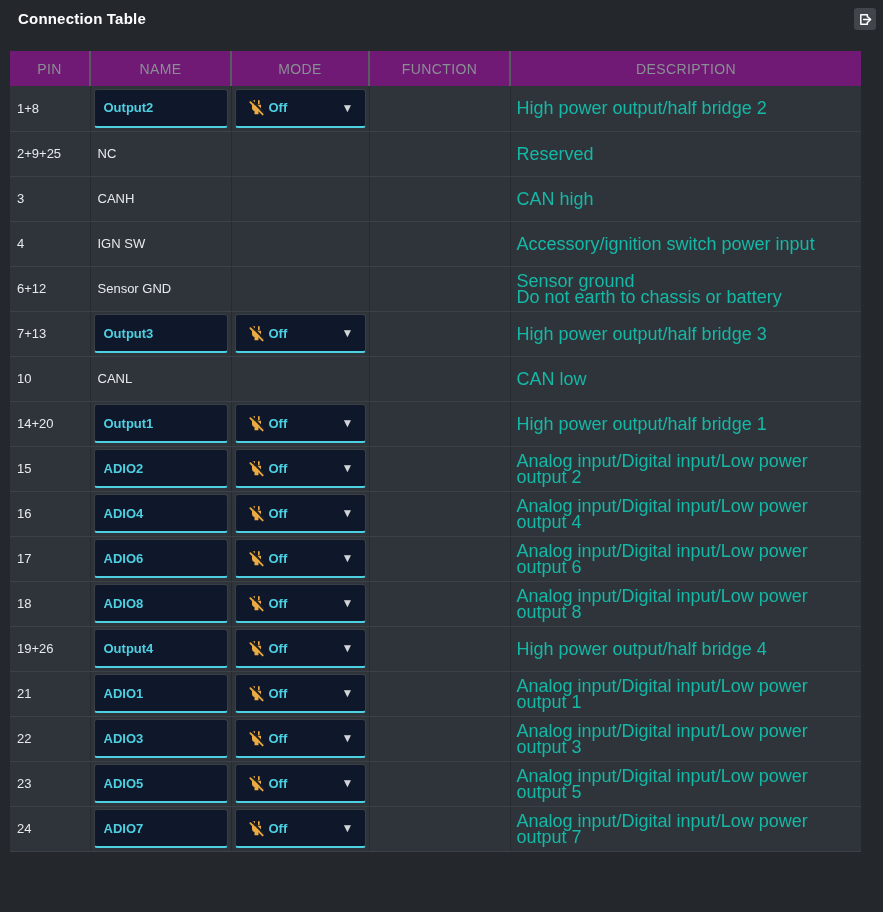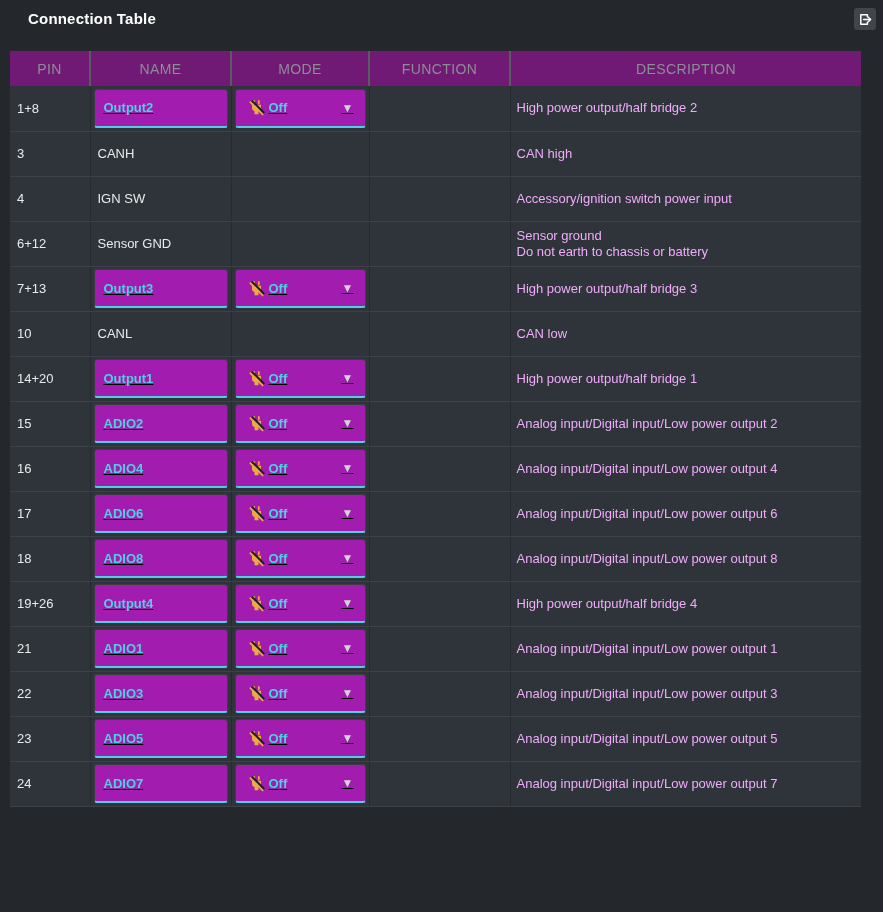--- a/index.html
+++ b/index.html
@@ -6,21 +6,21 @@
   html, body {
     margin: 0; padding: 0;
     width: 883px; height: 912px;
     background: #24272c;
     font-family: "Liberation Sans", sans-serif;
     overflow: hidden;
   }
   
   .titlebar { position: relative; height: 51px; }
   .page-title {
-    position: absolute; left: 28px; top: 10px;
+    position: absolute; left: 18px; top: 10px;
     margin: 0; font-size: 15px; font-weight: bold; color: #ffffff;
     letter-spacing: 0.2px;
   }
   .export-btn {
     position: absolute; right: 7px; top: 8px;
     width: 22px; height: 22px;
     background: #41464c; border: none; border-radius: 3px;
     display: flex; align-items: center; justify-content: center;
     padding: 0; cursor: pointer;
   }
@@ -38,33 +38,32 @@
   tbody td {
     height: 45px; background: #2f343a;
     border-bottom: 1px solid #3c4148;
     padding: 0; vertical-align: middle;
   }
   tbody td + td { border-left: 1px solid #262a2f; }
   .pin-text, .name-static {
     color: #e8eaec; font-size: 13px; padding-left: 7px; display: block;
   }
   .desc-text {
-    color: #f0abfc; font-size: 13px; line-height: 16px;
+    color: #14b8a6; font-size: 18px; line-height: 16px;
     padding-left: 6px; white-space: pre-line;
   }
   
   .name-field, .mode-select {
     margin: 2px 3px; height: 39px;
-    background: #a21caf;
+    background: #0f172a;
     border: 1px solid #3a3f45;
     border-bottom: 2px solid #4dd0e1;
     border-radius: 3px;
     display: flex; align-items: center;
     cursor: pointer;
-    text-decoration: underline;
   }
   .name-field { padding-left: 9px; }
   .name-text, .mode-text {
     color: #4dd0e1; font-size: 13px; font-weight: bold;
   }
   
   .mode-select { padding: 0 11px; gap: 3px; }
   .plug-off-icon { display: flex; align-items: center; }
   .caret {
     margin-left: auto; color: #d2d5d8; font-size: 12px; line-height: 1;
@@ -131,20 +130,36 @@
         <span class="caret">▼</span>
       </div>
     </td>
     <td class="col-function"></td>
     <td class="col-desc">
       <div class="desc-text">High power output/half bridge 2</div>
     </td>
   </tr>
       <tr>
     <td class="col-pin">
+      <span class="pin-text">2+9+25</span>
+    </td>
+    <td class="col-name">
+
+      <span class="name-static">NC</span>
+    </td>
+    <td class="col-mode">
+      
+    </td>
+    <td class="col-function"></td>
+    <td class="col-desc">
+      <div class="desc-text">Reserved</div>
+    </td>
+  </tr>
+      <tr>
+    <td class="col-pin">
       <span class="pin-text">3</span>
     </td>
     <td class="col-name">
 
       <span class="name-static">CANH</span>
     </td>
     <td class="col-mode">
       
     </td>
     <td class="col-function"></td>

